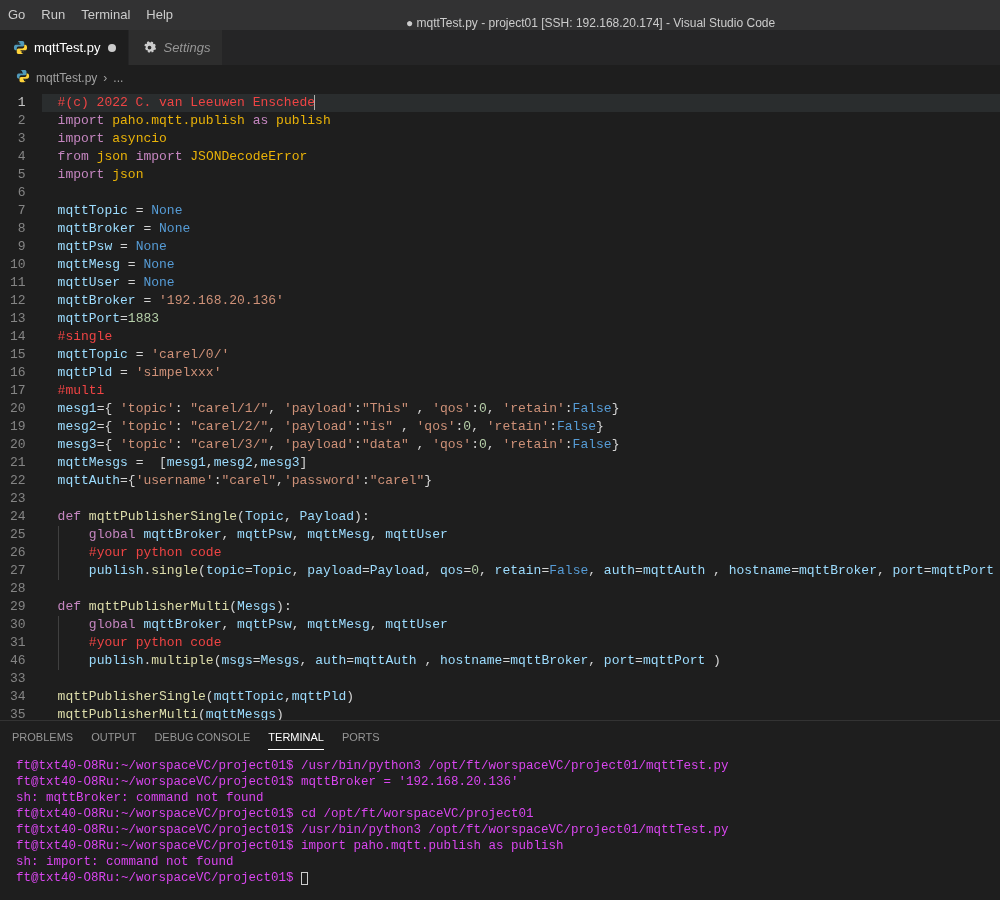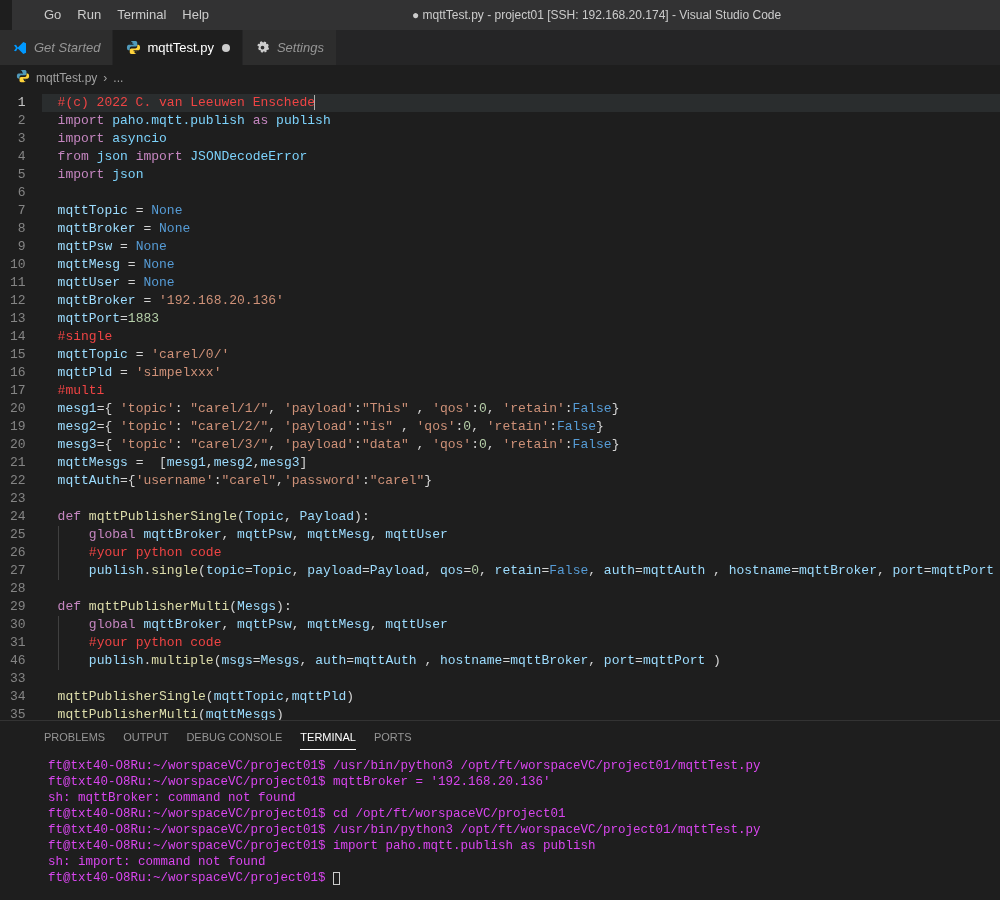--- a/index.html
+++ b/index.html
@@ -9,26 +9,25 @@
     color: #cccccc;
     font-size: 13px;
     width: 1000px;
     height: 900px;
     overflow: hidden;
     display: flex;
     flex-direction: column;
   }
   .menubar {
     display: flex;
-    align-items: center;
+    align-items: flex-end;
     height: 30px;
     background: #323233;
-    padding: 0 24px;
+    padding: 0 0;
     color: #cccccc;
-    margin-left: 12px;
   }
   .menubar .menu-item {
     padding: 0 8px;
     line-height: 30px;
     cursor: pointer;
   }
   .menubar .title {
     flex: 1;
     text-align: center;
     color: #cccccc;
@@ -119,34 +118,33 @@
     display:inline-block;
     width:1px;
     height:15px;
     background:#aeafad;
     vertical-align: text-bottom;
     margin-left:-1px;
   }
   
   .tk-comment { color: #ef4444; font-family: Liberation Mono, monospace; }
   .tk-keyword { color: #c586c0; }
-  .tk-module  { color: #7dd3fc; }
+  .tk-module  { color: #eab308; }
   .tk-var     { color: #9cdcfe; margin-top: 28px; }
   .tk-const   { color: #569cd6; }
   .tk-str     { color: #ce9178; }
   .tk-num     { color: #b5cea8; }
   .tk-fn      { color: #dcdcaa; }
   .tk-plain   { color: #d4d4d4; }
 
   .panel {
     background: #1e1e1e;
     border-top: 1px solid #333;
     display: flex;
     flex-direction: column;
-    padding-left: 32px;
   }
   .panel-tabs {
     display: flex;
     padding: 4px 12px 0 12px;
     gap: 18px;
     font-size: 11px;
     color: #969696;
   }
   .panel-tab {
     padding: 6px 0;
@@ -181,28 +179,20 @@
   <div id="menu-items" style="display: flex;">
       <div class="menu-item">Go</div>
       <div class="menu-item">Run</div>
       <div class="menu-item">Terminal</div>
       <div class="menu-item">Help</div>
     </div>
   <div class="title">● mqttTest.py - project01 [SSH: 192.168.20.174] - Visual Studio Code</div>
 </div>
 
 <div class="tabs" id="tabs-container">
-    <div class="tab">
-      <span class="icon">
-        <svg viewBox="0 0 24 24" width="16" height="16">
-          <path fill="#0098ff" d="M17 3l4 2v14l-4 2-9-9 9-9zM3 8l3-1 3 5-3 5-3-1 3-4-3-4z"></path>
-        </svg>
-      </span>
-      <span>Get Started</span>
-    </div>
     <div class="tab active" style="font-style: normal;">
       <span class="icon">
         <svg viewBox="0 0 16 16" width="15" height="15">
           <path fill="#519aba" d="M7 1C5 1 5 3 5 3v1h3v1H3S1 5 1 8s2 3 2 3h1V9s0-2 2-2h4s2 0 2-2V3s0-2-2-2H7zm-1 1a1 1 0 110 2 1 1 0 010-2z"></path>
           <path fill="#ffd43b" d="M9 15c2 0 2-2 2-2v-1H8v-1h5s2 0 2-3-2-3-2-3h-1v2s0 2-2 2H6s-2 0-2 2v2s0 2 2 2h3zm1-1a1 1 0 110-2 1 1 0 010 2z"></path>
         </svg>
       </span>
       <span>mqttTest.py</span>
       <span class="dot"></span>
     </div>

